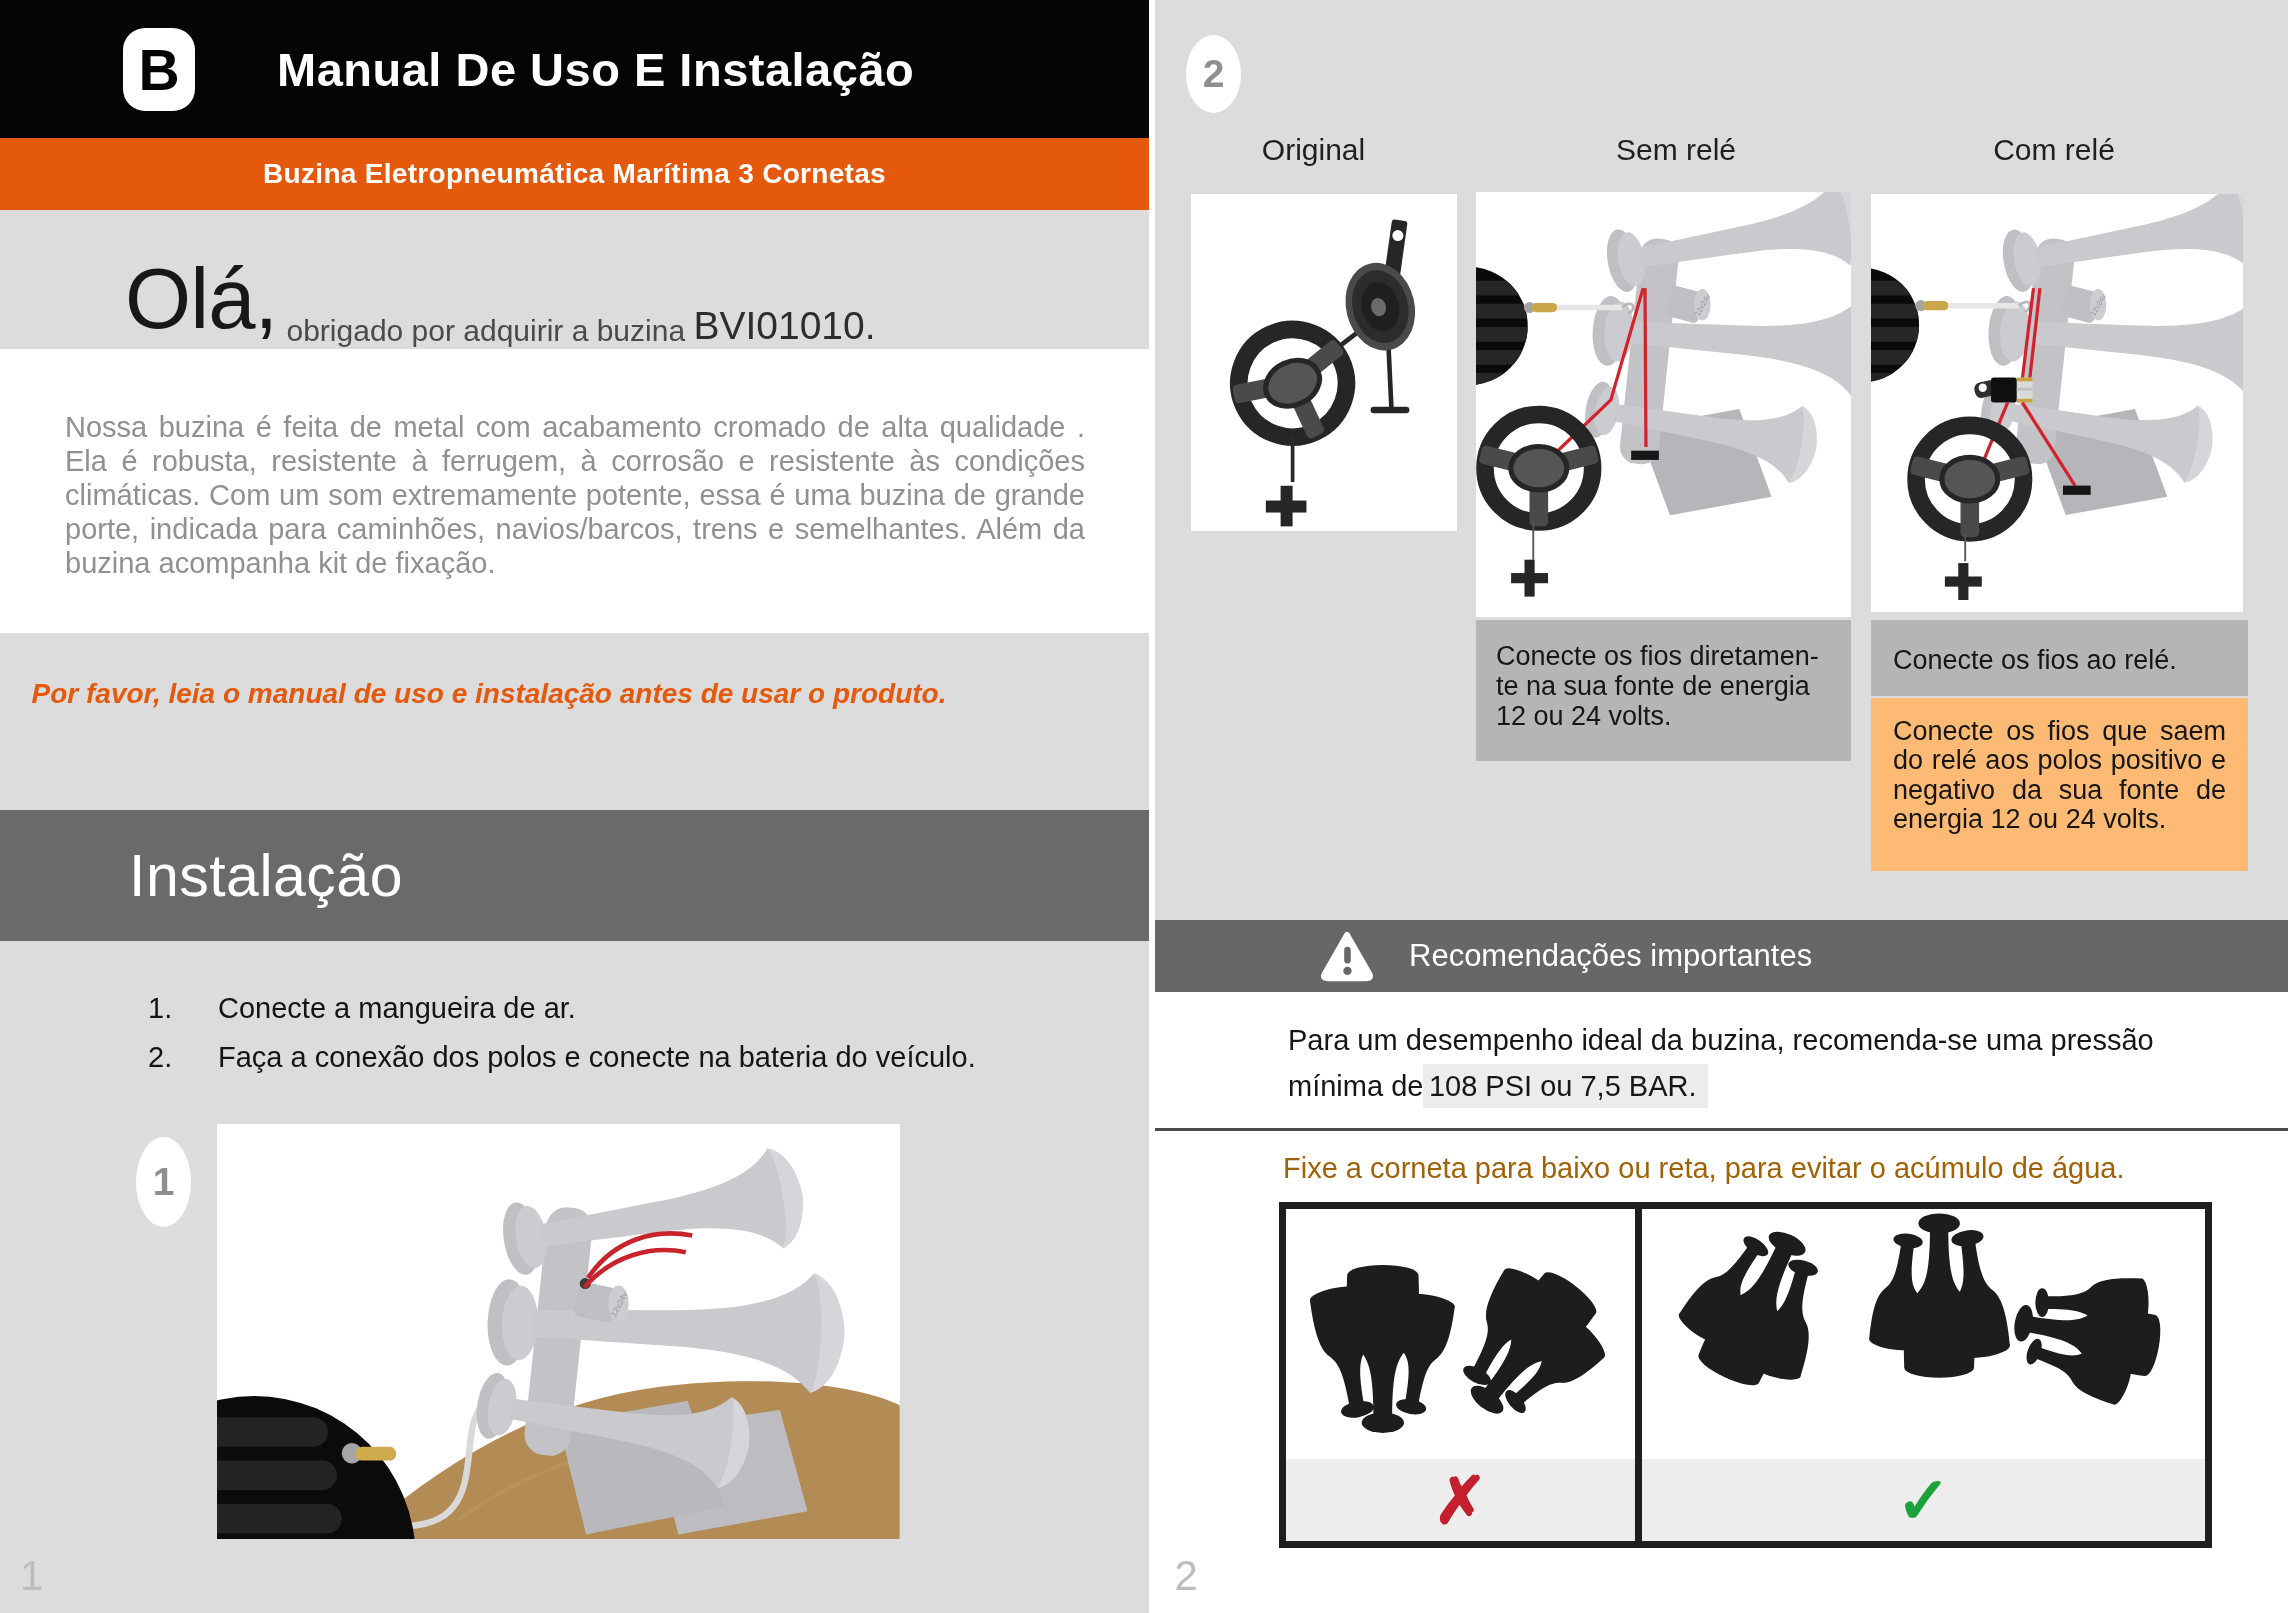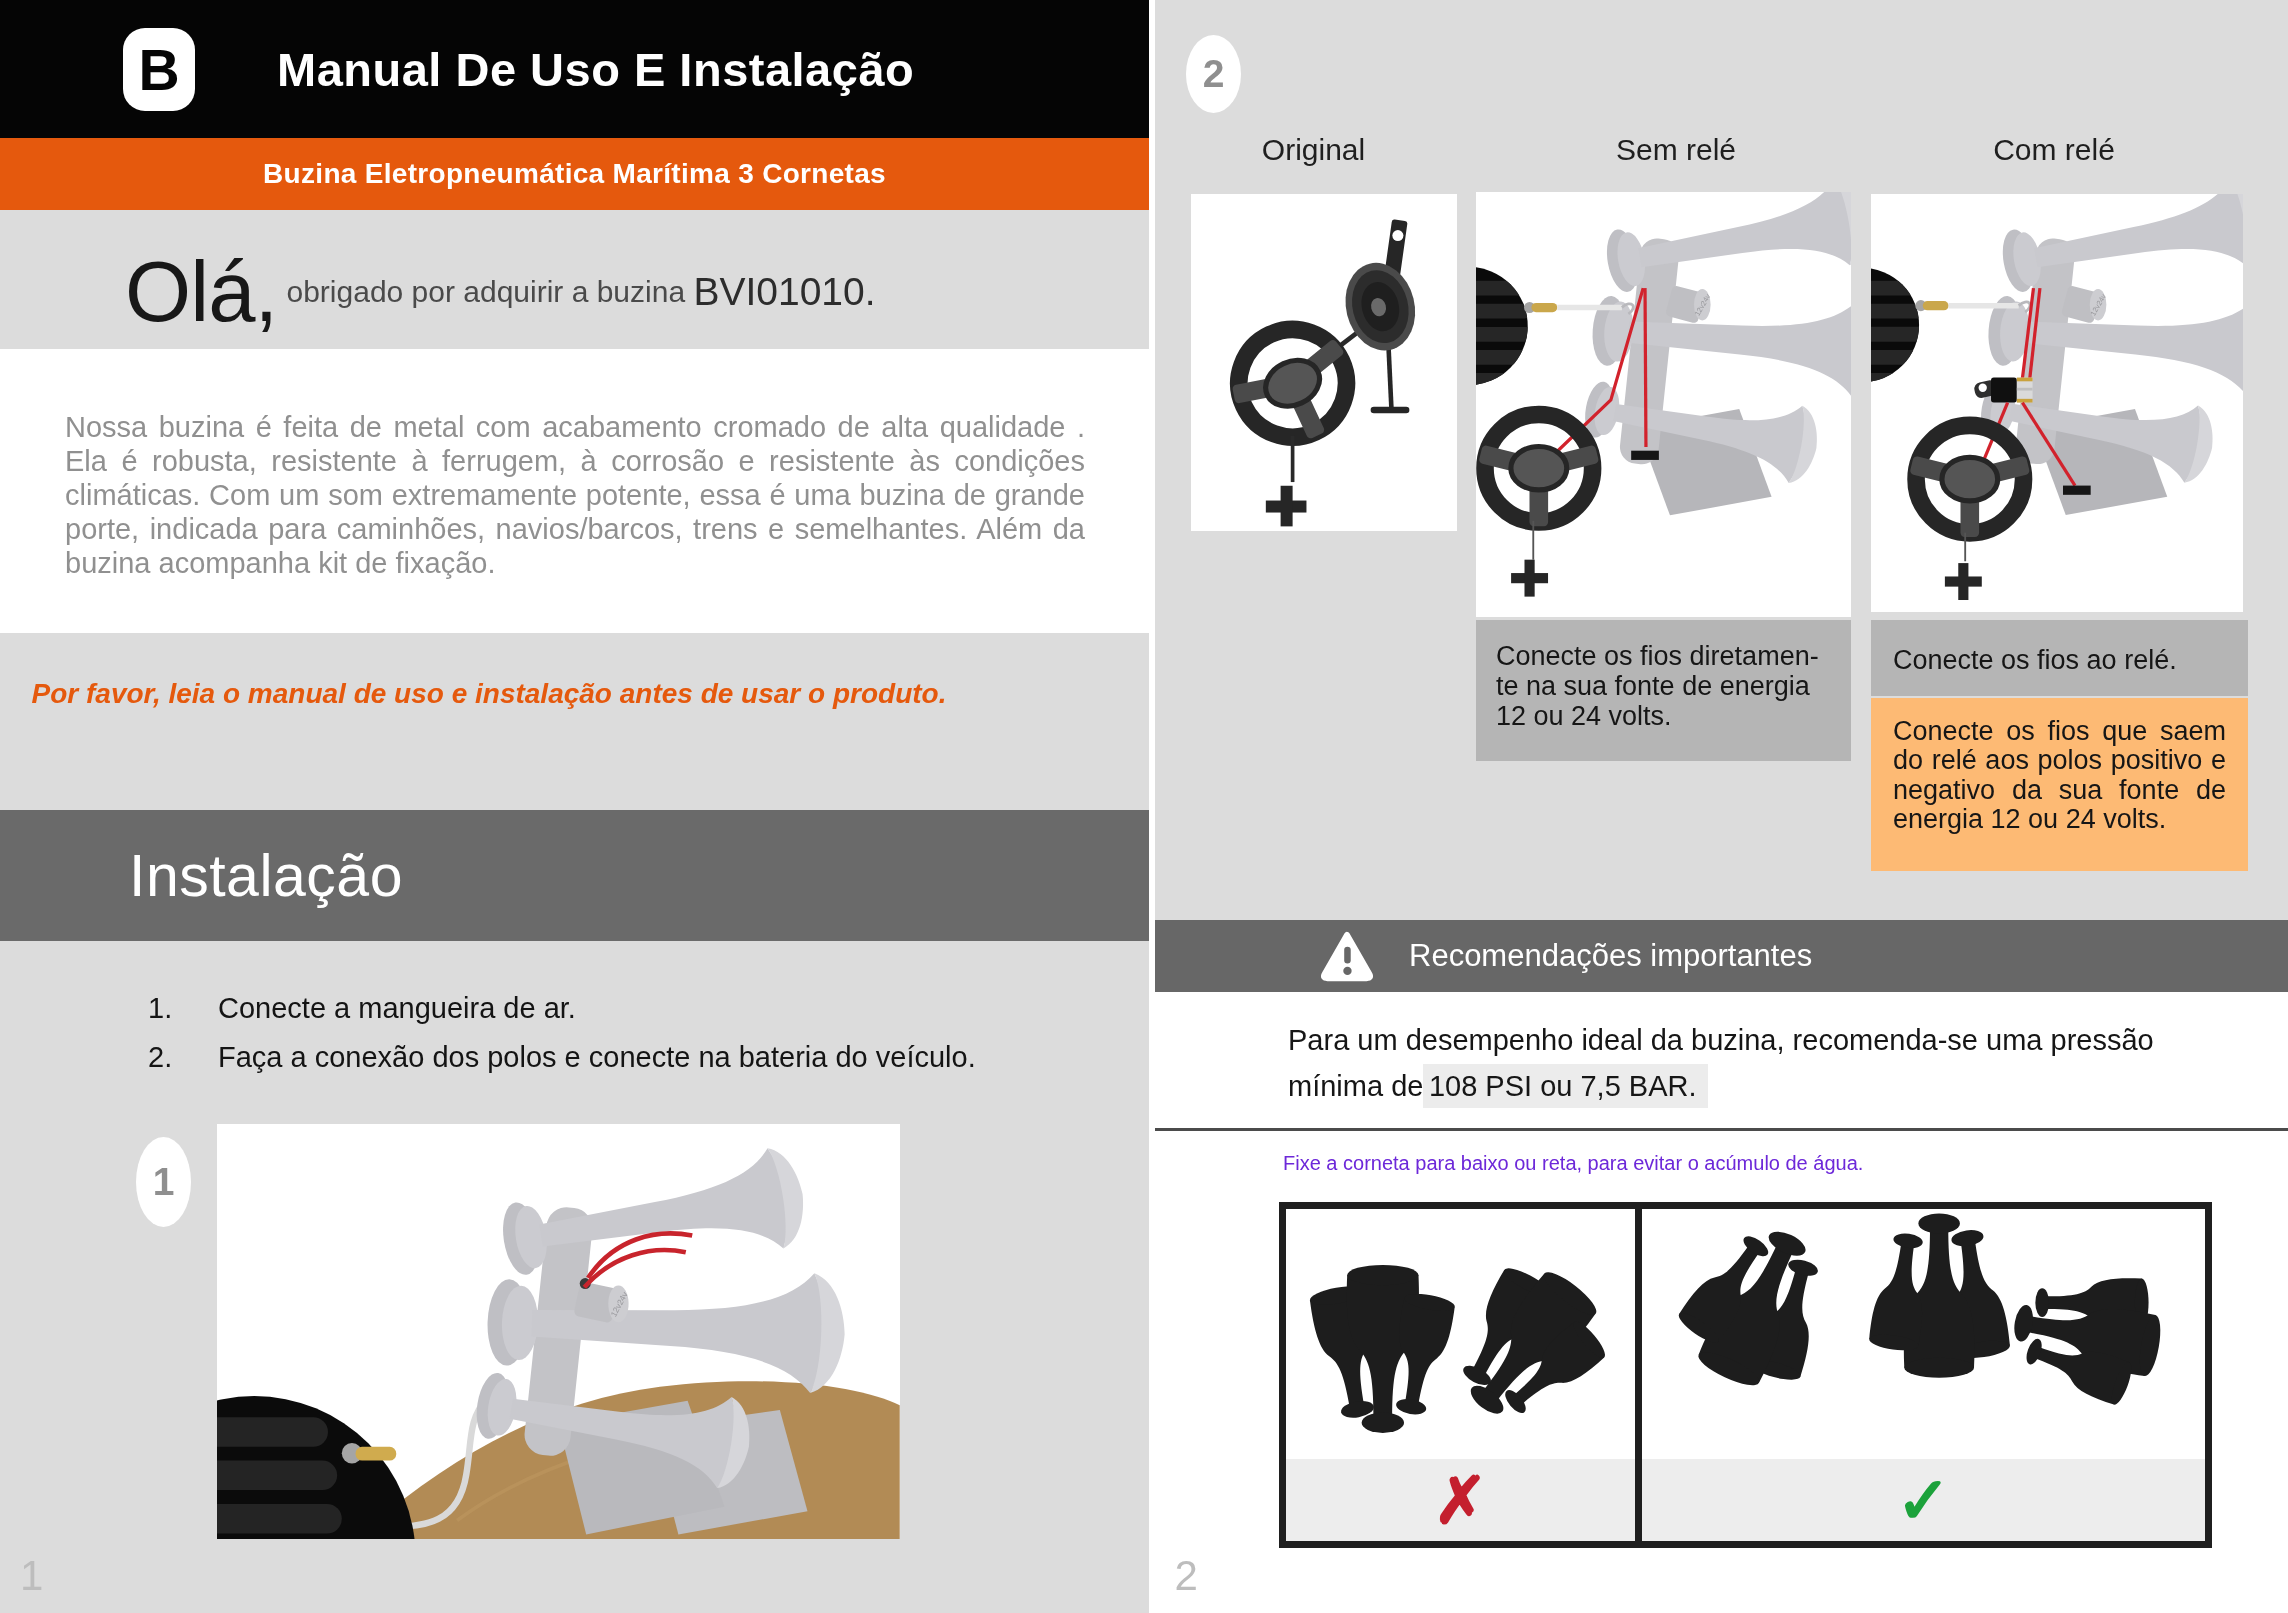--- a/index.html
+++ b/index.html
@@ -11,21 +11,21 @@
 
   
   #page-1 { left:0; top:0; width:1149px; height:1613px; background:#dcdcdc; }
   .hdr { left:0; top:0; width:1149px; height:138px; background:#050505; display:flex; align-items:center; }
   .logo { position:absolute; left:123px; top:28px; width:72px; height:83px; background:#ffffff; border-radius:22px;
           display:flex; align-items:center; justify-content:center; color:#050505; font-size:57px; font-weight:800; }
   .hdr-title { position:absolute; left:277px; top:0; height:138px; display:flex; align-items:center;
                color:#ffffff; font-size:47px; font-weight:bold; letter-spacing:0.5px; }
   .subbar { left:0; top:138px; width:1149px; height:72px; background:#e5590d; display:flex; align-items:center; justify-content:center;
             color:#ffffff; font-size:28px; letter-spacing:0.3px;font-weight:bold; }
-  .greet { left:125px; top:210px; width:997px; height:138px; display:flex; align-items:center; padding-top:26px; }
+  .greet { left:125px; top:210px; width:997px; height:138px; display:flex; align-items:flex-end; padding-top:26px; }
   .greet-hello { font-size:85px; color:#181818; letter-spacing:-0.9px; }
   .greet-mid { font-size:30px; color:#4a4a4a; margin-left:9.2px; white-space:pre; }
   .greet-model { font-size:39px; color:#2d2d2d; }
   .intro-box { left:0; top:349px; width:1149px; height:284px; background:#ffffff; }
   .intro-text { position:absolute; left:65px; top:61px; width:1020px; font-size:29px; line-height:34px; color:#909090;
                 text-align:justify; }
   .notice-band { left:0; top:633px; width:1149px; height:138px; }
   .notice-text { position:absolute; left:0; top:45px; width:978px; text-align:center;
                  font-size:28px; font-style:italic; font-weight:bold; color:#e5590d; }
   .sec-band { left:0; top:771px; width:1149px; height:131px; background:#6a6a6a; display:flex; align-items:center;margin-top:39px; }
@@ -58,21 +58,21 @@
   #cap-comrele-2 { left:716px; top:698px; width:377px; height:173px; background:#fdba74; color:#161616;
                    font-size:27px; line-height:29.5px; padding:18.5px 22px 0 22px; text-align:justify; }
   .recbar { left:0; top:920px; width:1134px; height:72px; background:#676767; }
   .rec-icon { position:absolute; left:165px; top:9.2px; }
   .rec-title { position:absolute; left:234px; top:0; height:72px; display:flex; align-items:center;
                color:#ffffff; font-size:31px;margin-left:20px; }
   .pressure { left:133px; top:1017px; width:941px; font-size:29px; color:#161616; }
   .pressure .line { height:46px; display:flex; align-items:center; }
   .hl { background:#ececec; padding:5.5px 11px 5.5px 5.5px; }
   .rule { left:0; top:1128px; width:1134px; height:2.8px; background:#4b4b4b; }
-  .fixnote { left:128px; top:1152px; width:960px; font-size:20px; color:#6d28d9; }
+  .fixnote { left:128px; top:1152px; width:960px; font-size:29px; color:#a16207; }
   .fixtable { left:124px; top:1202px; width:933px; height:346px; border:7.4px solid #1f1f1f; background:#ffffff; display:flex; }
   .cell { position:relative; height:100%; }
   .cell-1 { width:356px; border-right:7.4px solid #1f1f1f; }
   .cell-2 { flex:1; }
   .verdict { position:absolute; left:0; bottom:0; width:100%; height:82px; background:#ededed;
              display:flex; align-items:center; justify-content:center; font-size:65px; font-weight:bold; }
   .mark-wrong { color:#c41f2e; }
   .mark-right { color:#1ca23b; }
   #pageno-2 { left:19.4px; top:1552px; }
 </style>

